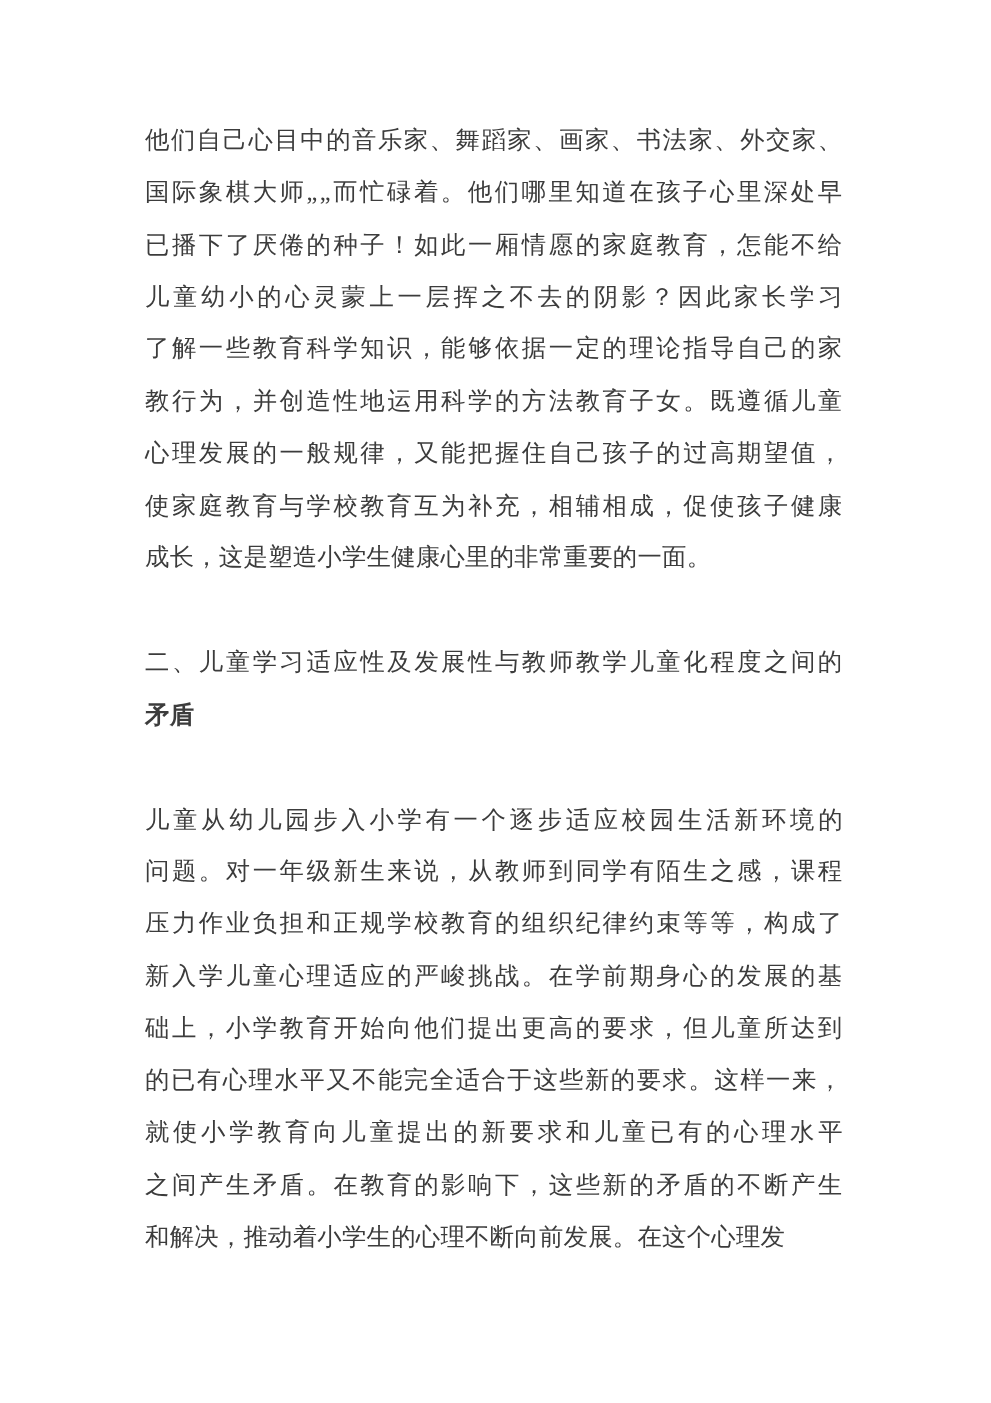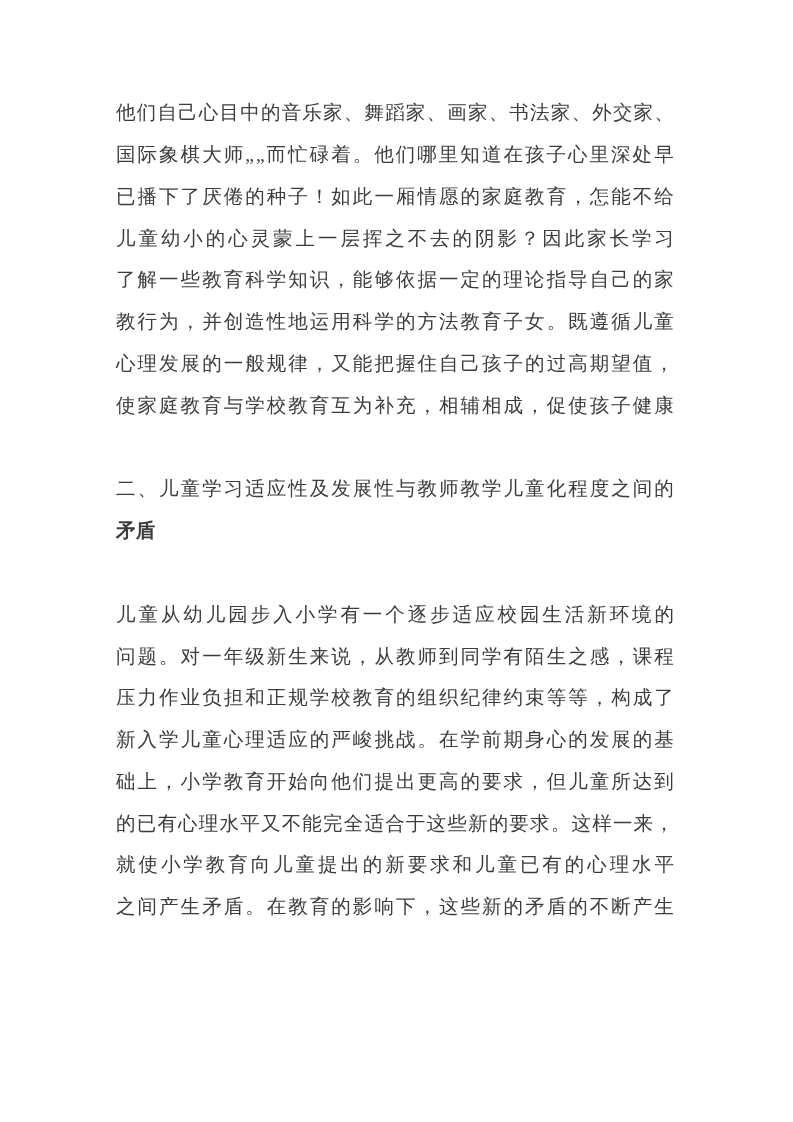--- a/index.html
+++ b/index.html
@@ -266,20 +266,21 @@
           <span>相</span>
           <span>成</span>
           <span>，</span>
           <span>促</span>
           <span>使</span>
           <span>孩</span>
           <span>子</span>
           <span>健</span>
           <span>康</span>
         </div>
+      <div class="line plain">成长，这是塑造小学生健康心里的非常重要的一面。</div>
     </div>
 
     <div class="gap"></div>
 
     <div>
       <div class="line j">
           <span>二</span>
           <span>、</span>
           <span>儿</span>
           <span>童</span>
@@ -528,16 +529,17 @@
           <span>新</span>
           <span>的</span>
           <span>矛</span>
           <span>盾</span>
           <span>的</span>
           <span>不</span>
           <span>断</span>
           <span>产</span>
           <span>生</span>
         </div>
+      <div class="line plain">和解决，推动着小学生的心理不断向前发展。在这个心理发</div>
     </div>
 
   </div>
 </div>
 
 </body></html>

